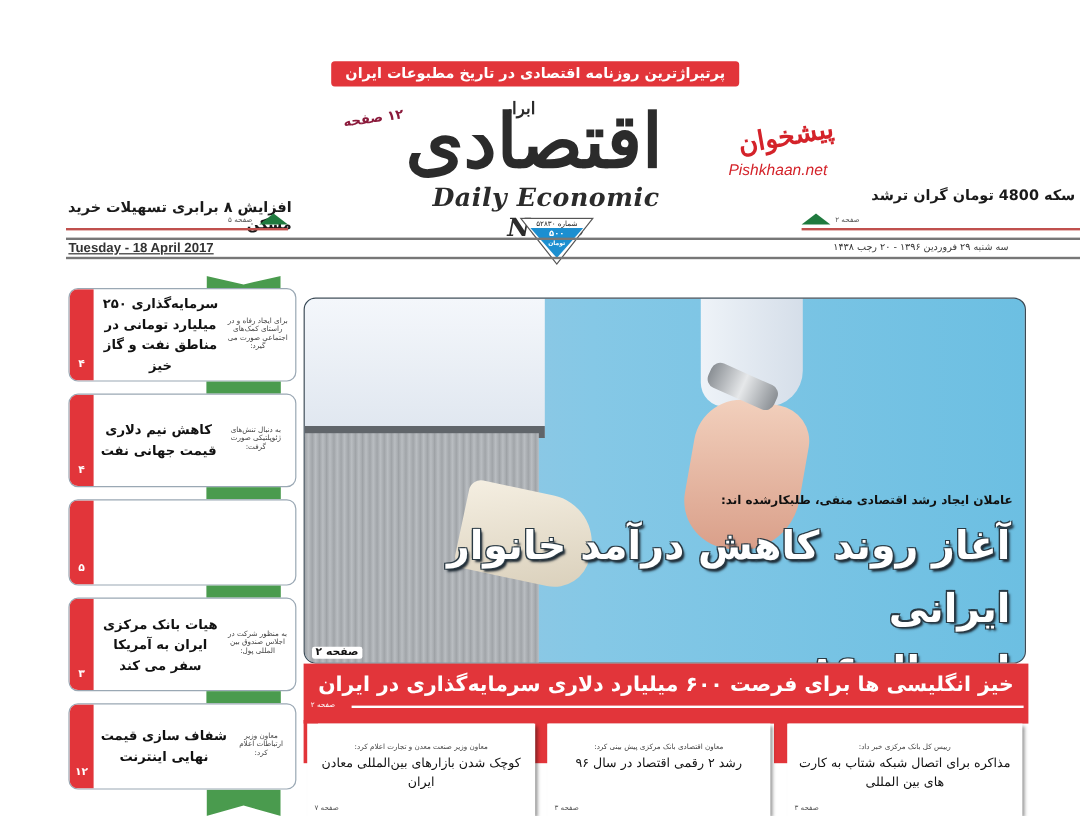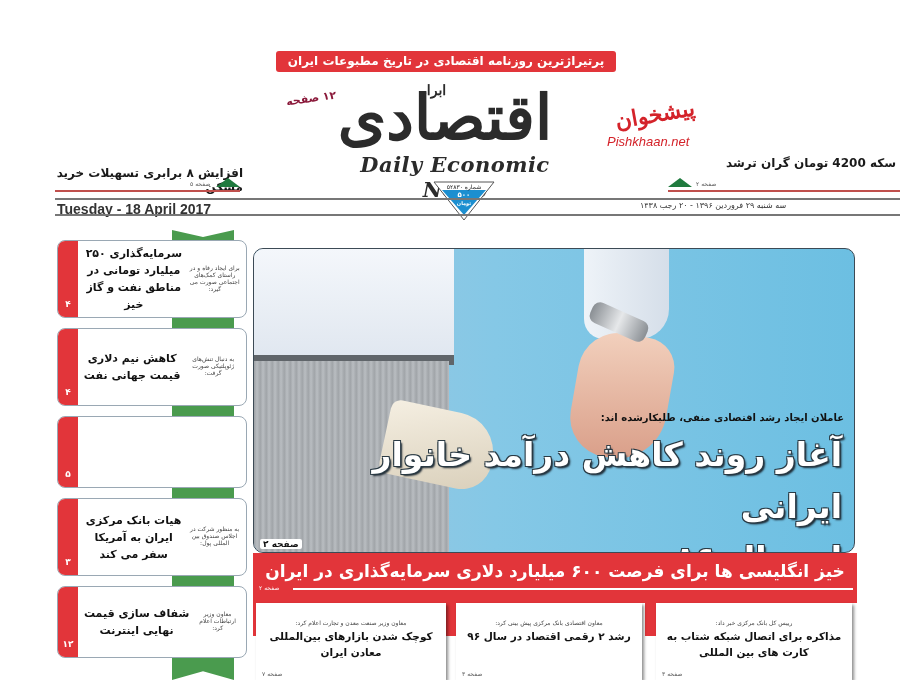--- a/index.html
+++ b/index.html
@@ -64,24 +64,24 @@
   .tri {
     position: absolute; width: 0; height: 0;
     border-left: 12px solid transparent; border-right: 12px solid transparent;
     border-bottom: 9px solid #1f7a3e;
   }
   .rule-red { position: absolute; height: 2px; background: #c0504d; }
   .rule-grey { position: absolute; height: 2px; background: #777; }
 
   .date-en {
     position: absolute; left: 57px; top: 201px; font-family: "Liberation Sans", sans-serif;
-    font-size: 14px; font-weight: bold; color: #333;
+    font-size: 11px; font-weight: bold; color: #333; text-decoration: underline;
   }
   .date-fa {
-    position: absolute; left: 640px; top: 201px; width: 255px; text-align: left;
+    position: absolute; left: 640px; top: 201px; width: 255px; text-align: center;
     font-size: 8px; color: #333; direction: rtl;
   }
 
   
   .green-tab {
     position: absolute; width: 62px; height: 10px; background: #4a9b4e;
   }
   .green-tab.notch { clip-path: polygon(0 0, 50% 70%, 100% 0, 100% 100%, 0 100%); }
   .card {
     position: absolute; left: 57px; width: 190px; background: #fff;
@@ -170,21 +170,21 @@
   .strip {
     position: absolute; top: 600px; height: 36px; background: #e2353a;
   }
 
   .sub-card {
     position: absolute; top: 603px; height: 77px; background: #fff;
     box-shadow: 2px 2px 3px rgba(0,0,0,0.45);
     direction: rtl; text-align: center;
   }
   .sub-kicker { font-size: 6px; color: #444; margin-top: 16px; }
-  .sub-title { font-size: 10.5px; font-weight: bold; color: #111; line-height: 16px; margin-top: 2px; }
+  .sub-title { font-size: 10.5px; font-weight: normal; color: #111; line-height: 16px; margin-top: 2px; }
   .sub-page { position: absolute; left: 6px; bottom: 3px; font-size: 6px; color: #555; }
 </style>
 </head>
 <body>
 
 <div class="tagline">پرتیراژترین روزنامه اقتصادی در تاریخ مطبوعات ایران</div>
 <div class="pages-count">۱۲ صفحه</div>
 <div class="masthead-title">اقتصادی</div>
 <div class="masthead-super">ابرار</div>
 <div class="english-name">Daily Economic News</div>
@@ -199,21 +199,21 @@
     <div>۵۰۰</div>
     <div style="font-size:5px;">تومان</div>
   </div>
 </div>
 
 <div class="pishkhaan">
   <div class="pishkhaan-fa">پیشخوان</div>
   <div class="pishkhaan-en">Pishkhaan.net</div>
 </div>
 
-<div class="teaser teaser-right">سکه 4200 تومان گران ترشد</div>
+<div class="teaser teaser-right">سکه 4800 تومان گران ترشد</div>
 <div class="tri" style="left:668px; top:178px;"></div>
 <div class="teaser-page" style="left:696px; top:180px;">صفحه ۲</div>
 <div class="rule-red" style="left:668px; top:190px; width:232px;"></div>
 
 <div class="teaser teaser-left">افزایش ۸ برابری تسهیلات خرید مسکن</div>
 <div class="tri" style="left:216px; top:178px;"></div>
 <div class="teaser-page" style="left:190px; top:180px;">صفحه ۵</div>
 <div class="rule-red" style="left:55px; top:190px; width:185px;"></div>
 
 <div class="rule-grey" style="left:55px; top:198px; width:845px;"></div>

